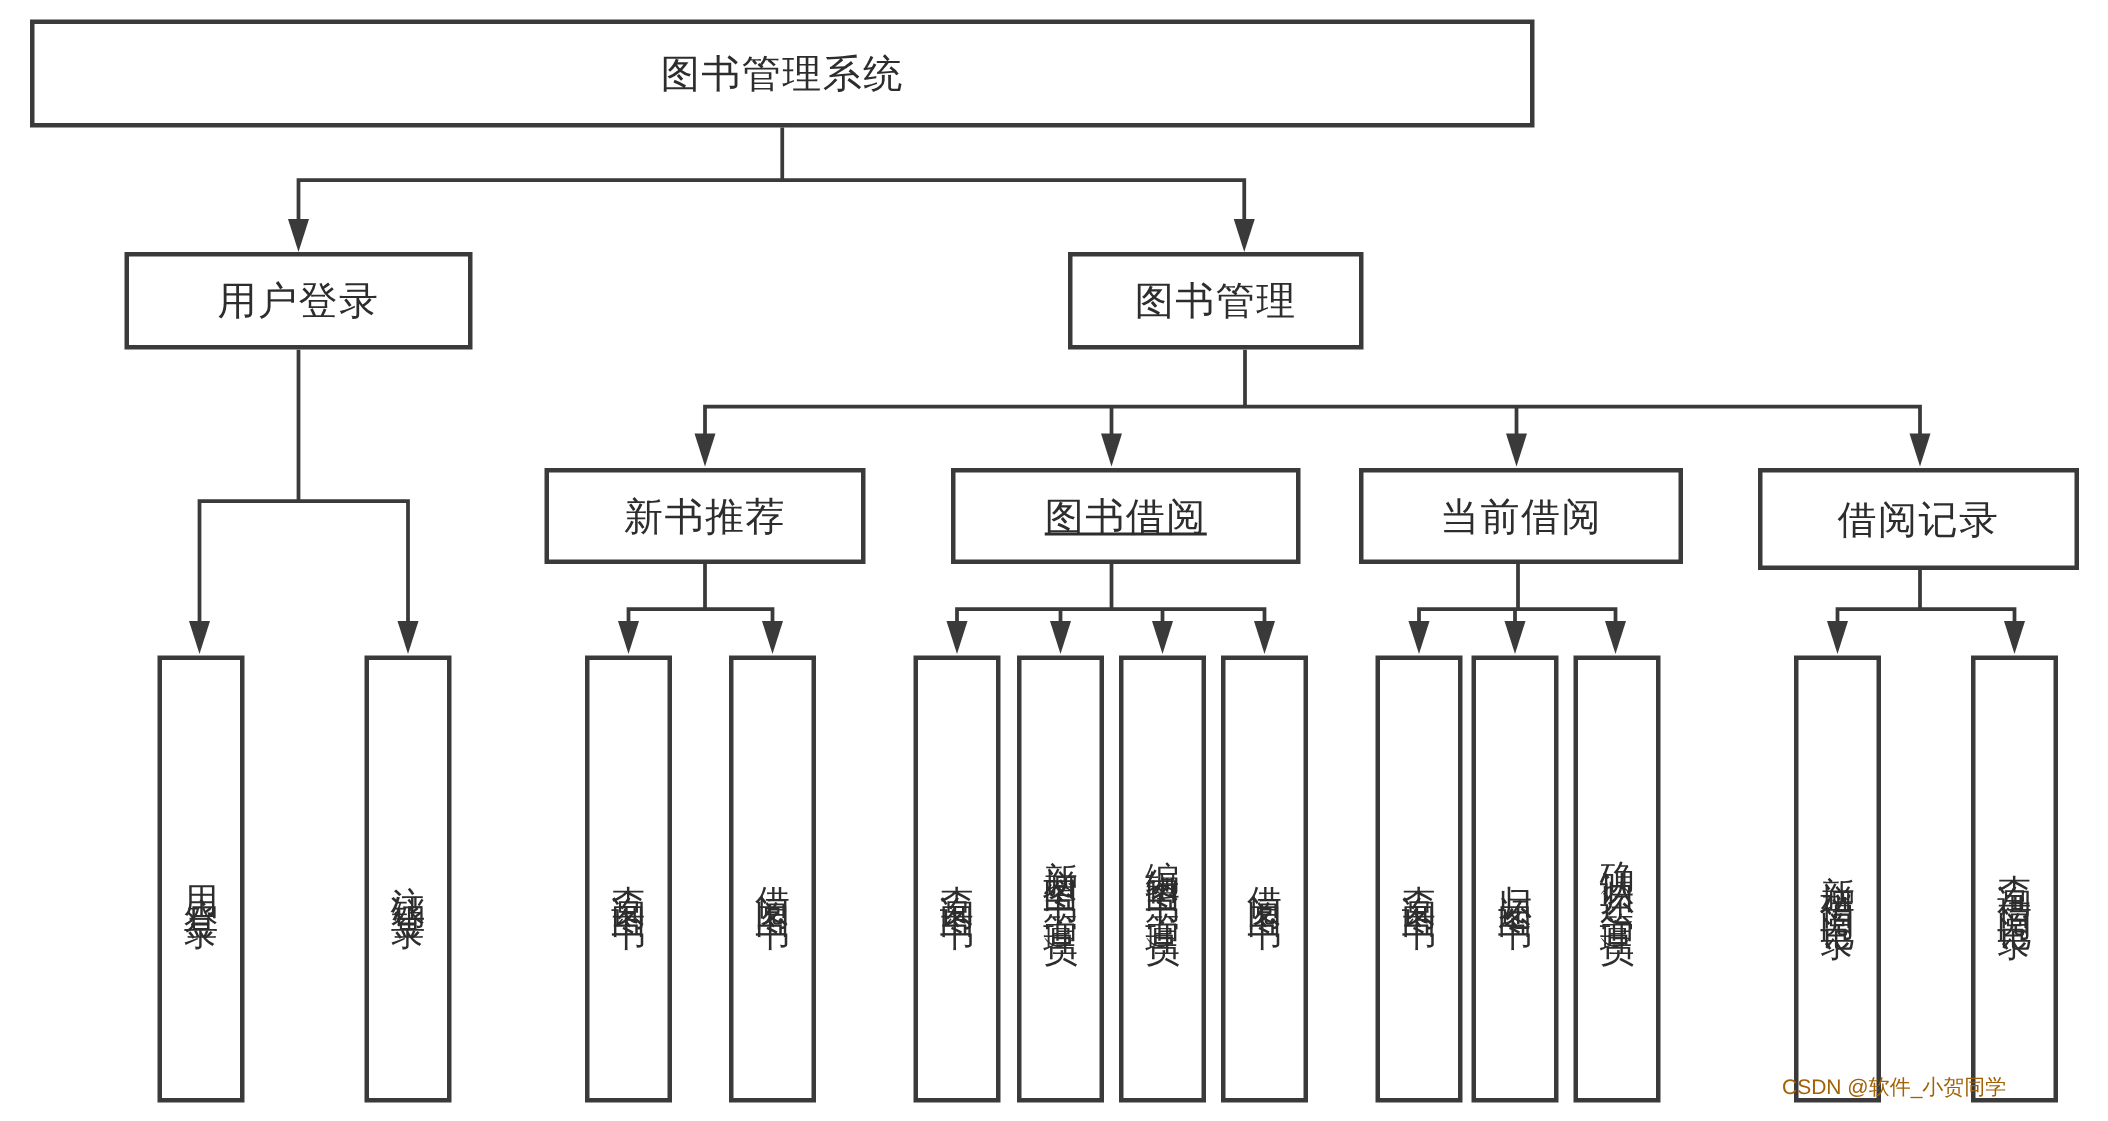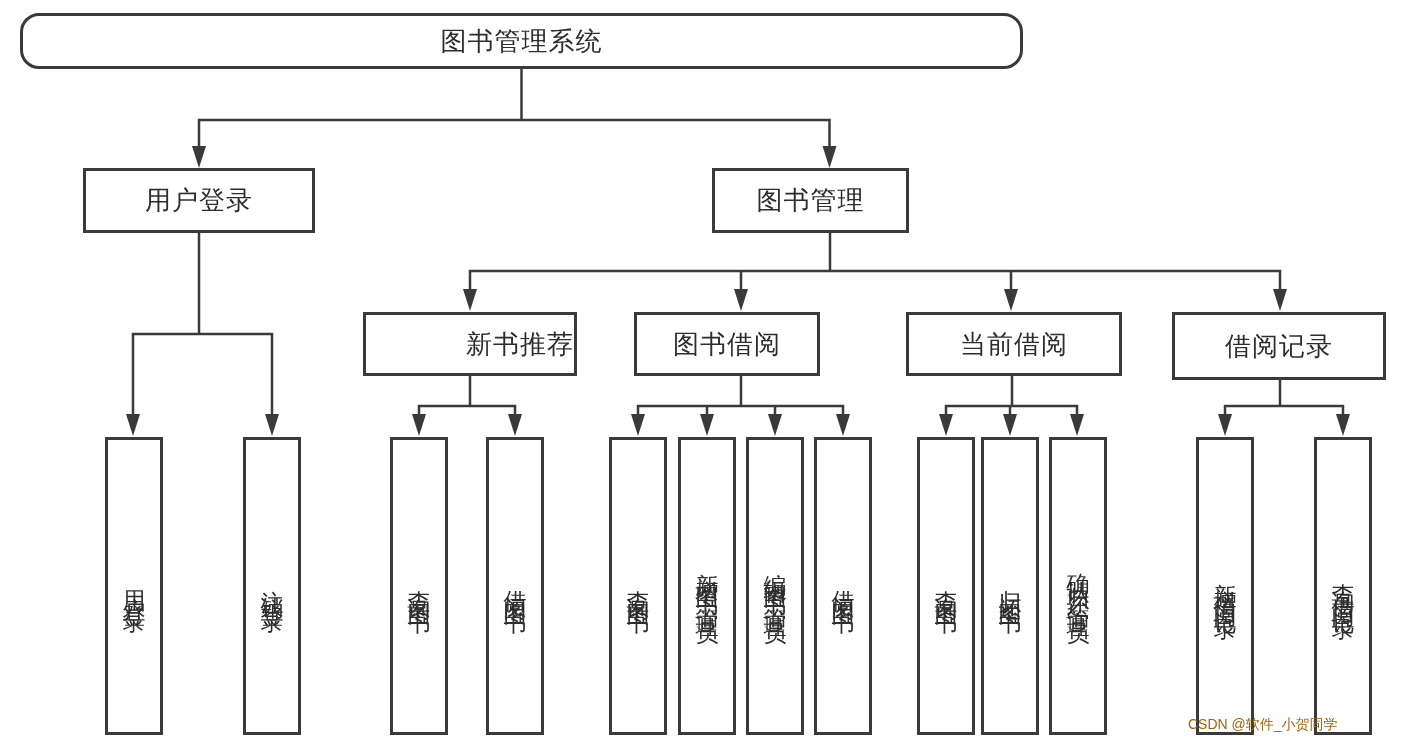--- a/index.html
+++ b/index.html
@@ -36,27 +36,27 @@
     white-space: nowrap;
   }
   .leaf {
     writing-mode: vertical-rl;
     font-size: 23px;
     letter-spacing: 7px;
     line-height: 1;
     white-space: normal;
   }
   
-  .n-root        { left: 20px;  top: 13px;  width: 1003px; height: 56px; border-radius: 19px; }
+  .n-root        { left: 20px;  top: 13px;  width: 1003px; height: 72px; }
   
   .n-user-login  { left: 83px;  top: 168px; width: 232px; height: 65px; }
   .n-book-mgmt   { left: 712px; top: 168px; width: 197px; height: 65px; }
   
-  .n-new-rec     { left: 363px;  top: 312px; width: 214px; height: 64px; justify-content: flex-end; }
-  .n-book-borrow { left: 634px;  top: 312px; width: 186px; height: 64px; }
+  .n-new-rec     { left: 363px;  top: 312px; width: 214px; height: 64px; }
+  .n-book-borrow { left: 634px;  top: 312px; width: 233px; height: 64px; text-decoration: underline; }
   .n-current     { left: 906px;  top: 312px; width: 216px; height: 64px; }
   .n-records     { left: 1172px; top: 312px; width: 214px; height: 68px; }
   
   .l-user-login     { left: 105px;  }
   .l-logout         { left: 243px;  }
   .l-query-rec      { left: 390px;  }
   .l-borrow-rec     { left: 486px;  }
   .l-query-borrow   { left: 609px;  }
   .l-add-book       { left: 678px;  }
   .l-edit-book      { left: 746px;  }

